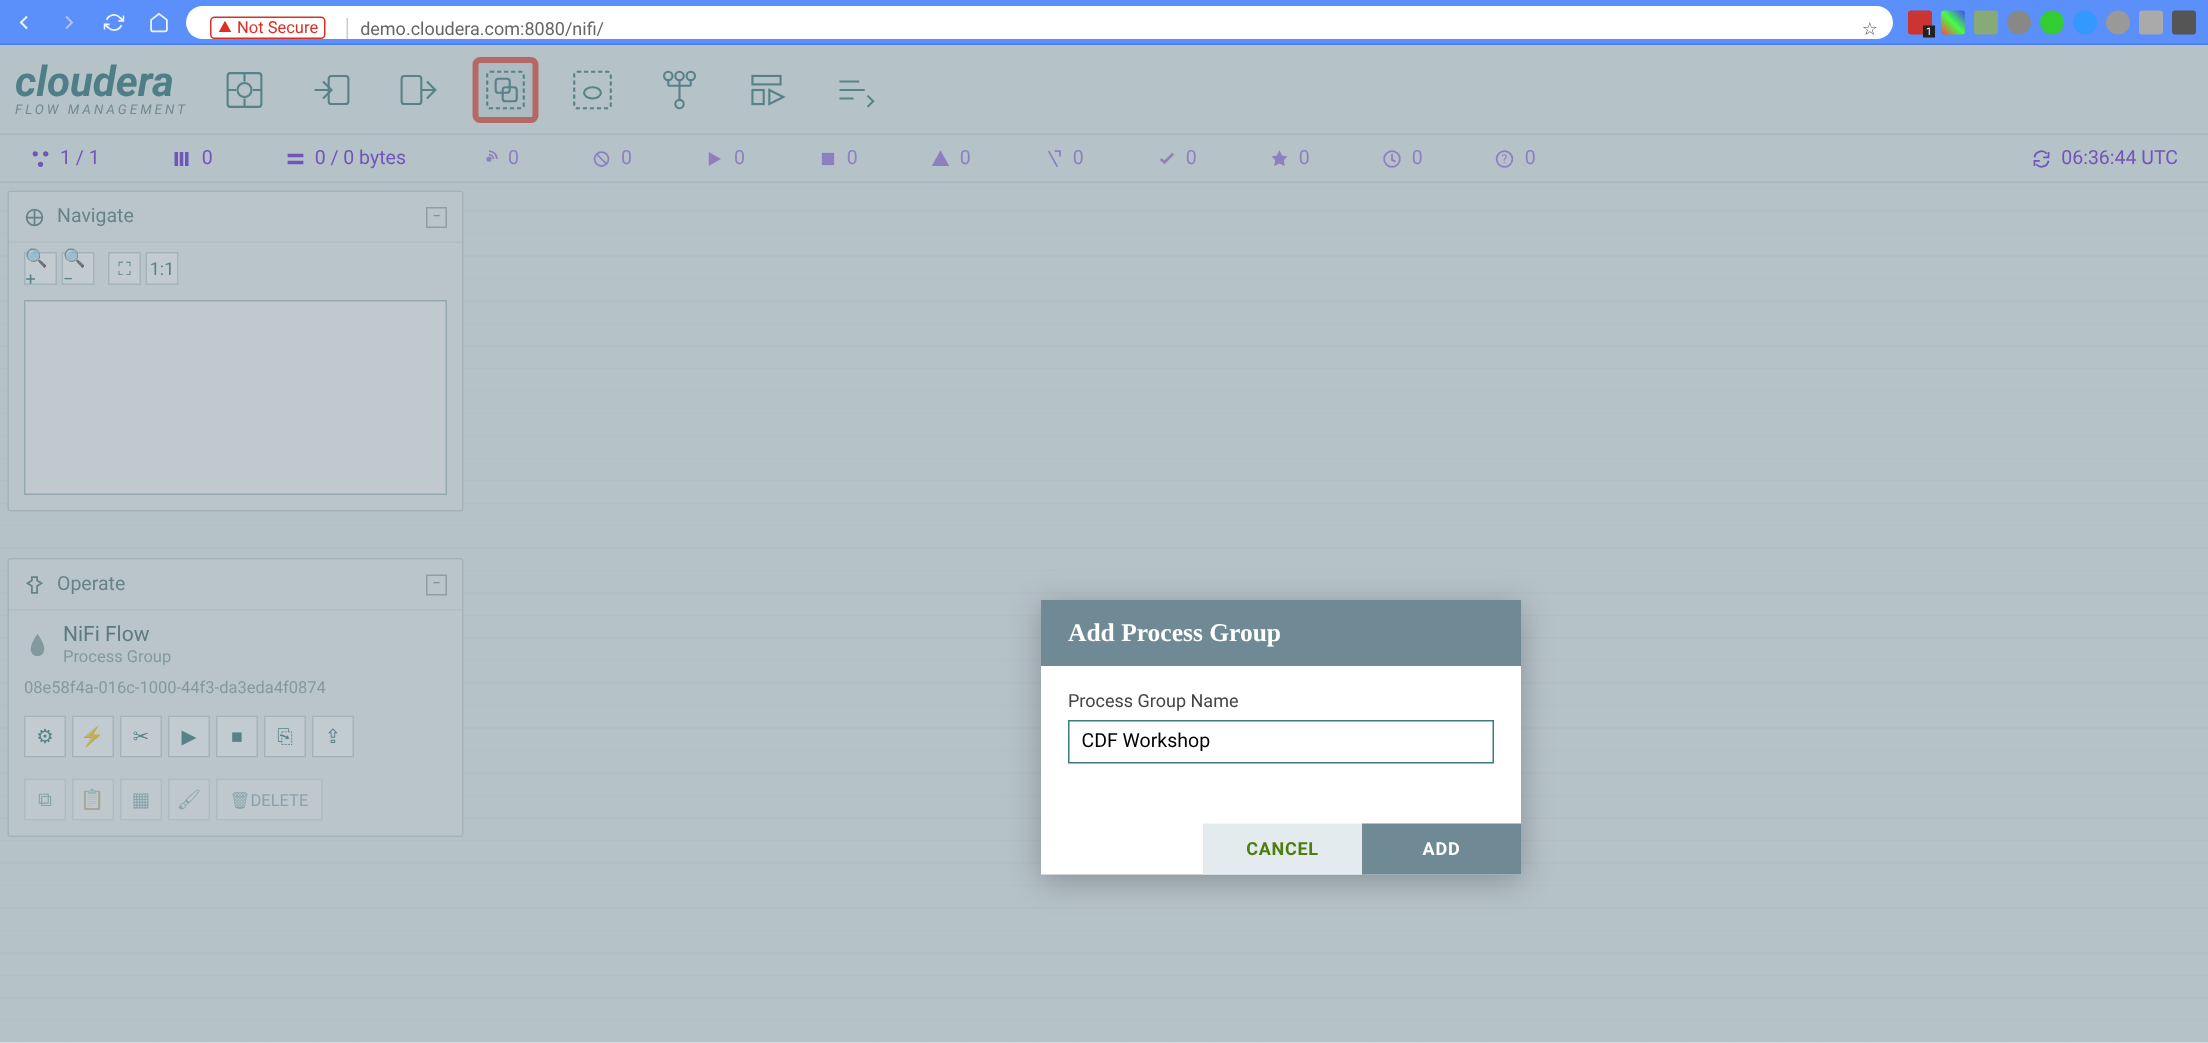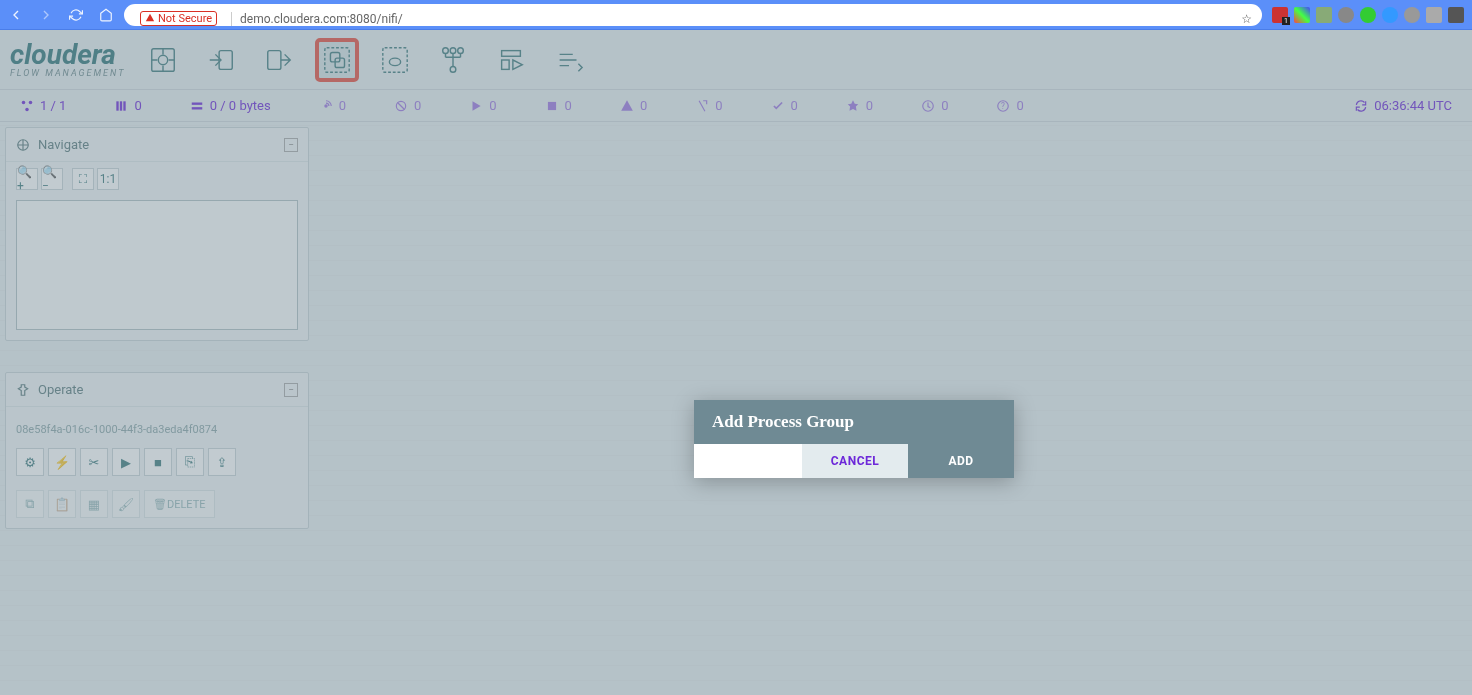--- a/index.html
+++ b/index.html
@@ -49,21 +49,21 @@
 .op-tool.wide { width: auto; padding: 0 8px; font-size: 11px; }
 .op-tool.disabled { opacity: 0.5; }
 
 .dialog { position: absolute; z-index: 20; left: 694px; top: 370px; width: 320px; background: #fff; box-shadow: 0 4px 20px rgba(0,0,0,0.25); }
 .dialog-header { background: #6f8a94; color: #fff; padding: 12px 18px; font-size: 17px; font-weight: 700; font-family: ui-serif, Georgia, serif; }
 .dialog-body { padding: 16px 18px 40px 18px; }
 .dialog-label { font-size: 12px; color: #444; margin-bottom: 6px; }
 .dialog-input { width: 100%; border: 1px solid #3c7a7d; padding: 6px 8px; font-size: 13px; outline: none; }
 .dialog-footer { display: flex; justify-content: flex-end; }
 .dlg-btn { width: 106px; height: 34px; border: none; font-size: 12px; font-weight: 700; letter-spacing: 0.5px; cursor: pointer; }
-.dlg-cancel { background: #e3ebee; color: #6d28d9; }
+.dlg-cancel { background: #e3ebee; color: #4d7c0f; }
 .dlg-add { background: #6f8a94; color: #fff; }
 </style>
 </head>
 <body>
 
 <div class="browser-chrome">
   <div class="nav-btns">
     <span class="nav-btn">
         <svg viewBox="0 0 24 24" width="16" height="16" fill="none" stroke="#fff" stroke-width="2">
           <path d="M15 18l-6-6 6-6"></path>
@@ -294,20 +294,29 @@
 
     <div class="panel operate-panel">
       <div class="panel-header">
         <svg width="14" height="14" viewBox="0 0 24 24" fill="none" stroke="#5a7a7d" stroke-width="2">
             <path d="M9 3v4l-5 3 5 3v8h6v-8l5-3-5-3V3z"></path>
           </svg>
         <span>Operate</span>
         <span class="collapse">−</span>
       </div>
       <div class="op-body">
+        <div class="op-title">
+          <svg width="18" height="22" viewBox="0 0 24 24" fill="#8aa5a8">
+              <path d="M12 2C8 8 6 12 6 16a6 6 0 0012 0c0-4-2-8-6-14z"></path>
+            </svg>
+          <div>
+            <div>NiFi Flow</div>
+            <div class="op-sub">Process Group</div>
+          </div>
+        </div>
         <div class="op-id">08e58f4a-016c-1000-44f3-da3eda4f0874</div>
       </div>
       <div class="op-tools">
         <div class="op-tool">⚙</div>
         <div class="op-tool">⚡</div>
         <div class="op-tool">✂</div>
         <div class="op-tool">▶</div>
         <div class="op-tool">■</div>
         <div class="op-tool">⎘</div>
         <div class="op-tool">⇪</div>
@@ -317,18 +326,22 @@
         <div class="op-tool disabled">📋</div>
         <div class="op-tool disabled">▦</div>
         <div class="op-tool disabled">🖌</div>
         <div class="op-tool wide disabled">🗑 <span>DELETE</span></div>
       </div>
     </div>
   </div>
 
   <div class="dialog">
     <div class="dialog-header">Add Process Group</div>
+    <div class="dialog-body">
+      <div class="dialog-label">Process Group Name</div>
+      <input class="dialog-input" value="CDF Workshop" style="">
+    </div>
     <div class="dialog-footer">
       <button class="dlg-btn dlg-cancel">CANCEL</button>
       <button class="dlg-btn dlg-add">ADD</button>
     </div>
   </div>
 </div>
 
 </body></html>

